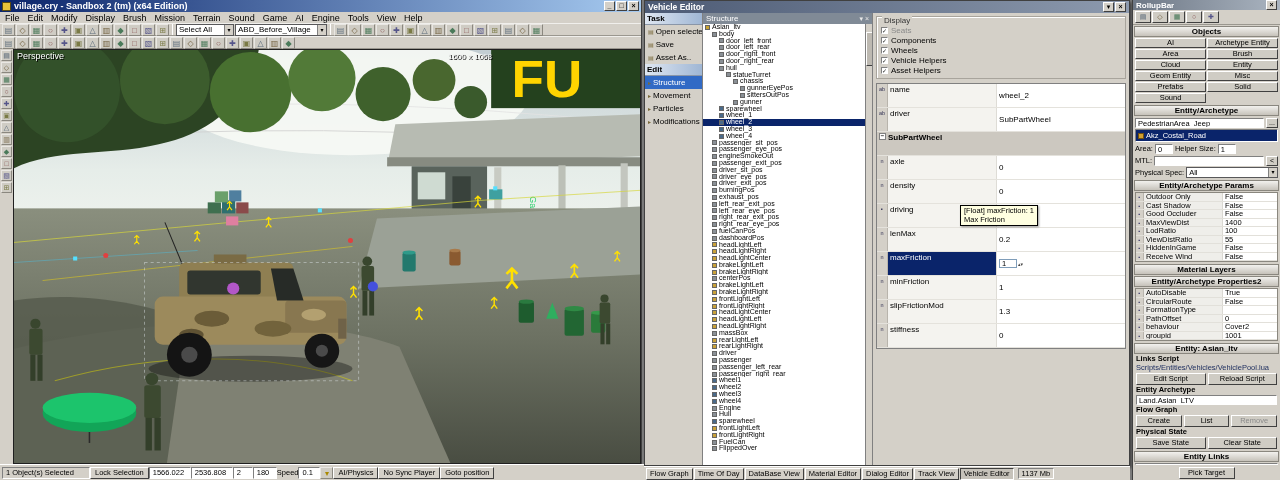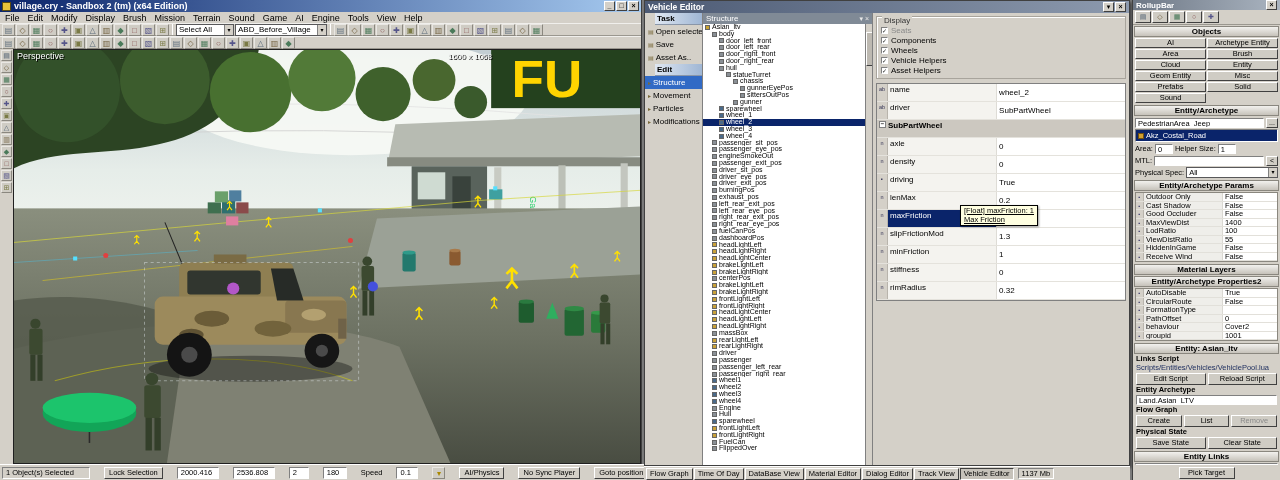--- a/index.html
+++ b/index.html
@@ -27,36 +27,36 @@
   .menubar{height:11px;display:flex;align-items:center;background:#d4d0c8;padding:0 1px;}
   .toolbar{height:13px;display:flex;align-items:center;gap:1px;padding:0 2px;background:#d4d0c8;
     border-top:1px solid #f0efec;border-bottom:1px solid #9a978f;}
   #side-tools{position:absolute;left:0;top:49px;bottom:16px;width:13px;background:#d4d0c8;
     display:flex;flex-direction:column;gap:1px;align-items:center;padding-top:1px;}
   #viewport{position:absolute;left:13px;top:49px;right:0;bottom:16px;background:#444;overflow:hidden;border:1px solid #202020;}
   #viewport svg{position:absolute;inset:0;}
   .vlabel{position:absolute;left:3px;top:1px;color:#fff;font-size:9px;text-shadow:1px 1px 0 #000;z-index:5;}
   .vres{position:absolute;right:148px;top:2px;color:#eee;font-size:8px;text-shadow:1px 1px 0 #000;z-index:5;}
   #statusbar{position:absolute;left:0;bottom:0;width:726px;height:16px;background:#d4d0c8;border-top:1px solid #fff;
-    display:flex;align-items:center;gap:14px;padding:0 2px;font-size:7.5px;white-space:nowrap;}
+    display:flex;align-items:center;gap:0;padding:0 2px;font-size:7.5px;white-space:nowrap;}
   #statusbar .cell{height:12px;border:1px solid;border-color:#808080 #fff #fff #808080;background:#d4d0c8;
     display:flex;align-items:center;padding:0 3px;overflow:hidden;}
   #statusbar .num{background:#fff;}
   .sbtn{height:12px;border:1px solid;border-color:#fff #404040 #404040 #fff;background:#d4d0c8;
     padding:0 4px;display:flex;align-items:center;font-size:7.5px;}
   
   #veh-win{position:absolute;left:644px;top:0;width:486px;height:466px;background:#d4d0c8;
     border:1px solid #404040;box-shadow:2px 2px 3px rgba(0,0,0,.45);display:flex;flex-direction:column;}
   .veh-title{height:12px;background:linear-gradient(90deg,#4c5a74,#8d9aae);color:#fff;font-size:8.5px;
     display:flex;align-items:center;padding:0 3px;font-weight:bold;}
   .veh-menu{height:11px;display:flex;align-items:center;background:#d4d0c8;border-bottom:1px solid #9a978f;}
   .veh-body{flex:1;display:flex;overflow:hidden;}
   .task-col{width:58px;border-right:1px solid #808080;display:flex;flex-direction:column;font-size:8px;background:#d4d0c8;}
   .task-hdr{background:linear-gradient(90deg,#dfe7f2,#9fb6d4);font-weight:bold;padding:1px 2px;font-size:8px;
-    border-bottom:1px solid #8a96a8;margin-left:10px;}
+    border-bottom:1px solid #8a96a8;}
   .task-item{padding:2px 1px 2px 3px;display:flex;gap:2px;align-items:center;cursor:default;white-space:nowrap;overflow:hidden;}
   .task-item.selected{background:#316ac5;color:#fff;}
   .ticn{font-size:6px;color:#7a6a3a;flex:none;}
   .struct-col{width:170px;border-right:1px solid #808080;display:flex;flex-direction:column;background:#d4d0c8;}
   .struct-cap{height:11px;background:#808a96;color:#fff;font-size:8px;display:flex;align-items:center;padding:0 3px;}
   .cap-btns{margin-left:auto;display:flex;gap:2px;font-size:7px;color:#e8e8e8;}
   .tree-wrap{flex:1;display:flex;overflow:hidden;}
   .tree{flex:1;background:#fff;overflow:hidden;font-size:7px;}
   .trow{height:6.8px;line-height:6.8px;display:flex;align-items:center;white-space:nowrap;overflow:hidden;}
   .trow .ticon{width:5px;height:5px;margin-right:2px;flex:none;border:0.5px solid #666;}
@@ -66,21 +66,21 @@
     border:1px solid;border-color:#fff #404040 #404040 #fff;}
   .props-col{flex:1;display:flex;flex-direction:column;padding:3px;overflow:hidden;}
   .groupbox{border:1px solid #a8a49c;box-shadow:inset 1px 1px 0 #fff;padding:8px 4px 3px;position:relative;margin-bottom:4px;}
   .gb-title{position:absolute;top:-1px;left:5px;font-size:8px;background:#d4d0c8;padding:0 2px;color:#333;}
   .chkrow{display:flex;align-items:center;gap:3px;height:10px;font-size:8px;}
   .chkrow.dis{color:#8a8a8a;}
   .chk{width:7px;height:7px;background:#fff;border:1px solid;border-color:#808080 #fff #fff #808080;
     font-size:6px;line-height:6px;text-align:center;color:#222;flex:none;}
   .vgrid-wrap{position:relative;flex:1;}
   .vgrid{background:#fff;border:1px solid #808080;}
-  .vrow{display:flex;height:18px;line-height:11px;font-size:8px;border-bottom:1px solid #e4e2dc;align-items:stretch;}
+  .vrow{display:flex;height:24px;line-height:11px;font-size:8px;border-bottom:1px solid #e4e2dc;align-items:stretch;}
   .vrow .vtag{width:11px;background:#d4d0c8;border-right:1px solid #b8b4ac;font-size:5.5px;line-height:11px;
     text-align:center;color:#335;flex:none;}
   .vrow .vname{width:44%;padding-left:2px;background:#f4f3ef;border-right:1px solid #dedcd6;overflow:hidden;}
   .vrow .vval{flex:1;padding-left:2px;overflow:hidden;display:flex;align-items:center;}
   .vrow.group{background:#ccc8c0;font-weight:bold;}
   .vrow.group .gexp{width:7px;height:7px;background:#fff;border:1px solid #808080;font-size:6px;line-height:5px;
     text-align:center;margin:1px 2px;flex:none;}
   .vrow.sel .vname{background:#0a246a;color:#fff;}
   .vedit{background:#fff;border:1px solid #7f9db9;padding:0 2px;min-width:18px;height:9px;line-height:8px;font-size:7.5px;}
   .vspin{font-size:5px;line-height:4px;color:#444;margin-left:1px;display:inline-block;width:7px;}
@@ -406,21 +406,21 @@
         <circle cx="90" cy="205" r="2.5" fill="#e04040"></circle>
       </g>
     </svg>
     <span class="vlabel">Perspective</span>
     <span class="vres">1600 x 1068</span>
   </div>
 
   <div id="statusbar">
     <span class="cell" style="width:88px">1 Object(s) Selected</span>
     <span class="sbtn">Lock Selection</span>
-    <span class="cell num" style="width:42px">2000.416</span>
+    <span class="cell num" style="width:42px">1566.022</span>
     <span class="cell num" style="width:42px">2536.808</span>
     <span class="cell num" style="width:20px">2</span>
     <span class="cell num" style="width:24px">180</span>
     <span>Speed</span>
     <span class="cell num" style="width:22px">0.1</span>
     <span class="tbtn" style="color:#a80">▾</span>
     <span class="sbtn">AI/Physics</span>
     <span class="sbtn">No Sync Player</span>
     <span class="sbtn">Goto position</span>
   </div>
@@ -804,40 +804,35 @@
             <div class="vrow sel">
               <span class="vtag">n</span>
               <span class="vname">maxFriction</span>
               <span class="vval">
                 <span class="vedit">1</span>
                 <span class="vspin">▴▾</span>
               </span>
             </div>
             <div class="vrow">
               <span class="vtag">n</span>
+              <span class="vname">minFriction</span>
+              <span class="vval">1</span>
+            </div>
+            <div class="vrow">
+              <span class="vtag">n</span>
               <span class="vname">slipFrictionMod</span>
               <span class="vval">1.3</span>
-            </div>
-            <div class="vrow">
-              <span class="vtag">n</span>
-              <span class="vname">minFriction</span>
-              <span class="vval">1</span>
             </div>
             <div class="vrow">
               <span class="vtag">n</span>
               <span class="vname">stiffness</span>
               <span class="vval">0</span>
             </div>
-            <div class="vrow">
-              <span class="vtag">n</span>
-              <span class="vname">rimRadius</span>
-              <span class="vval">0.32</span>
-            </div>
           </div>
-        <div class="tooltip" style="top: 122px; text-decoration: underline;">
+        <div class="tooltip" style="top: 122px;">
           <div>[Float] maxFriction: 1</div>
           <div>Max Friction</div>
         </div>
       </div>
     </div>
   </div>
 </div>
 
 <div id="bottom-bar">
   <span class="tgrp">

